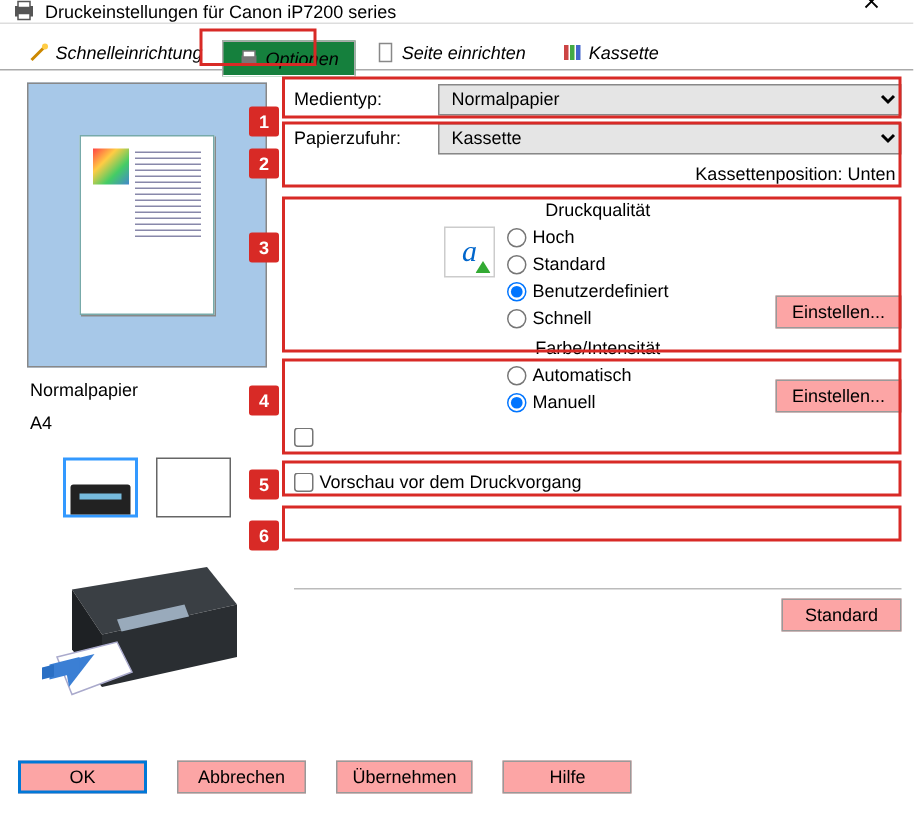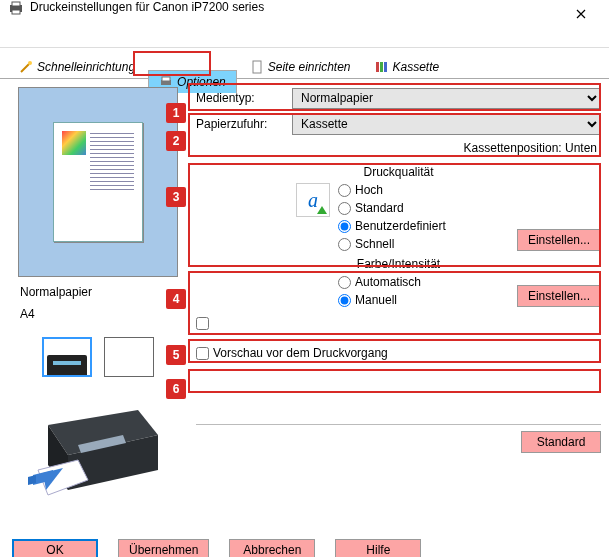--- a/index.html
+++ b/index.html
@@ -1,23 +1,23 @@
 <!DOCTYPE html>
 <html><head>
 <meta charset="utf-8">
 <style>
 * { box-sizing: border-box; margin: 0; padding: 0; font-family: "Segoe UI", Tahoma, sans-serif; font-size: 12px; }
 body { background: #fff; width: 609px; height: 557px; overflow: hidden; }
-.titlebar { height: 48px; background: #fff; border-bottom: 1px solid #ddd; display: flex; align-items: flex-start; padding: 0 8px; }
+.titlebar { height: 16px; background: #fff; border-bottom: 1px solid #ddd; display: flex; align-items: flex-end; padding: 0 8px; }
 .titlebar .icon { width: 16px; height: 16px; margin-right: 6px; }
 .titlebar .title { flex: 1; }
 .titlebar .close { width: 40px; height: 28px; display: flex; align-items: center; justify-content: center; cursor: default; }
 .tabbar { display: flex; padding: 6px 8px 0 8px; border-bottom: 1px solid #aaa; gap: 2px; }
 .tab { display: flex; align-items: center; gap: 4px; padding: 4px 10px; border: 1px solid transparent; border-bottom: none; cursor: default; font-style: italic; }
-.tab.active { border: 1px solid #aaa; border-bottom: 1px solid #fff; background: #7dd3fc; position: relative; top: 16px; }
+.tab.active { border: 1px solid #aaa; border-bottom: 1px solid #fff; background: #15803d; position: relative; top: 5px; }
 .tab-highlight { position: absolute; border: 2px solid #d82a26; pointer-events: none; }
 .tab .ticon { width: 14px; height: 14px; }
 .content { position: relative; display: flex; padding: 8px; height: 452px; }
 .left { width: 180px; display: flex; flex-direction: column; align-items: center; gap: 8px; }
 .preview-box { width: 160px; height: 190px; border: 1px solid #888; background: #a7c8e8; display: flex; align-items: center; justify-content: center; }
 .page { width: 90px; height: 120px; background: #fff; border: 1px solid #7aa; position: relative; box-shadow: 1px 1px 0 #888; }
 .page-color { position: absolute; top: 8px; left: 8px; width: 24px; height: 24px; background: linear-gradient(135deg,#f44,#fc4,#4c6,#48c); }
 .page-lines { position: absolute; top: 10px; left: 36px; right: 8px; bottom: 8px; display: flex; flex-direction: column; gap: 3px; }
 .page-lines div { height: 1px; background: #88a; }
 .preview-label { align-self: flex-start; padding: 0 12px; color: #000; }
@@ -233,16 +233,16 @@
     <div class="redbox" style="left:0; top:252px; right:0; height:24px"></div>
 
     <div class="callout" style="left:-22px; top:292px">6</div>
     <div class="redbox" style="left:0; top:282px; right:0; height:24px"></div>
   </div>
 
 </div>
 
 <div class="footer">
   <button class="btn primary">OK</button>
+  <button class="btn">Abbrechen</button>
   <button class="btn">Übernehmen</button>
-  <button class="btn">Abbrechen</button>
   <button class="btn">Hilfe</button>
 </div>
 
 </body></html>

